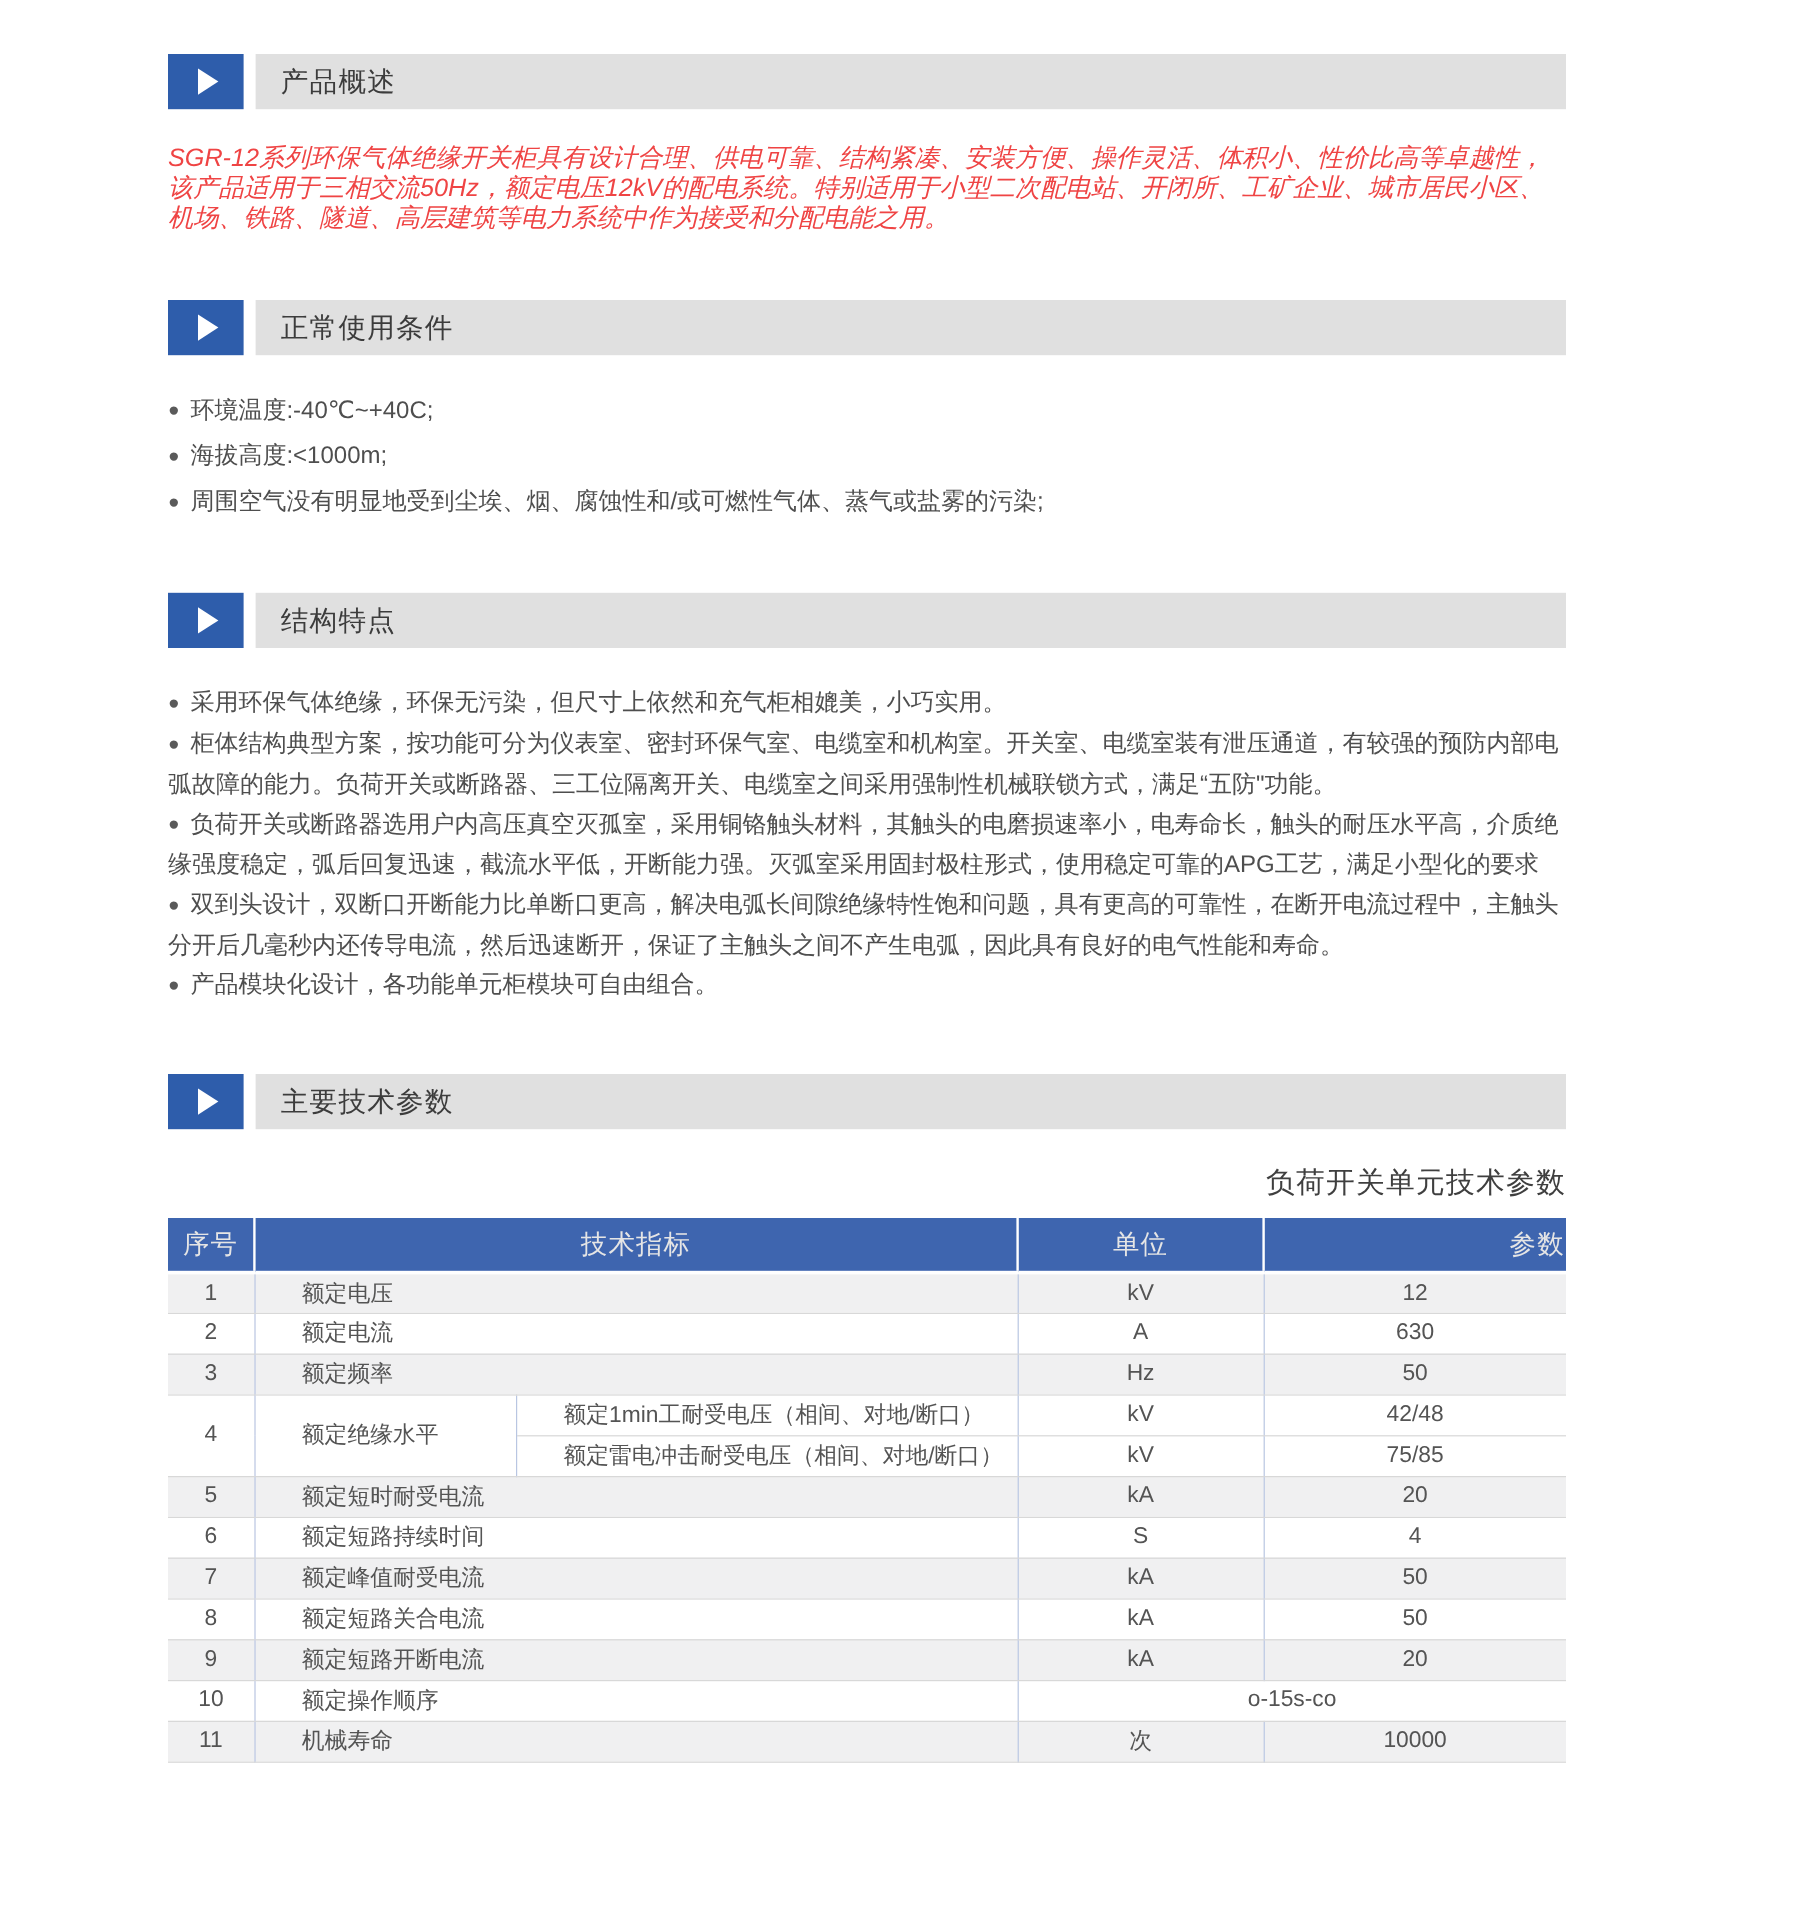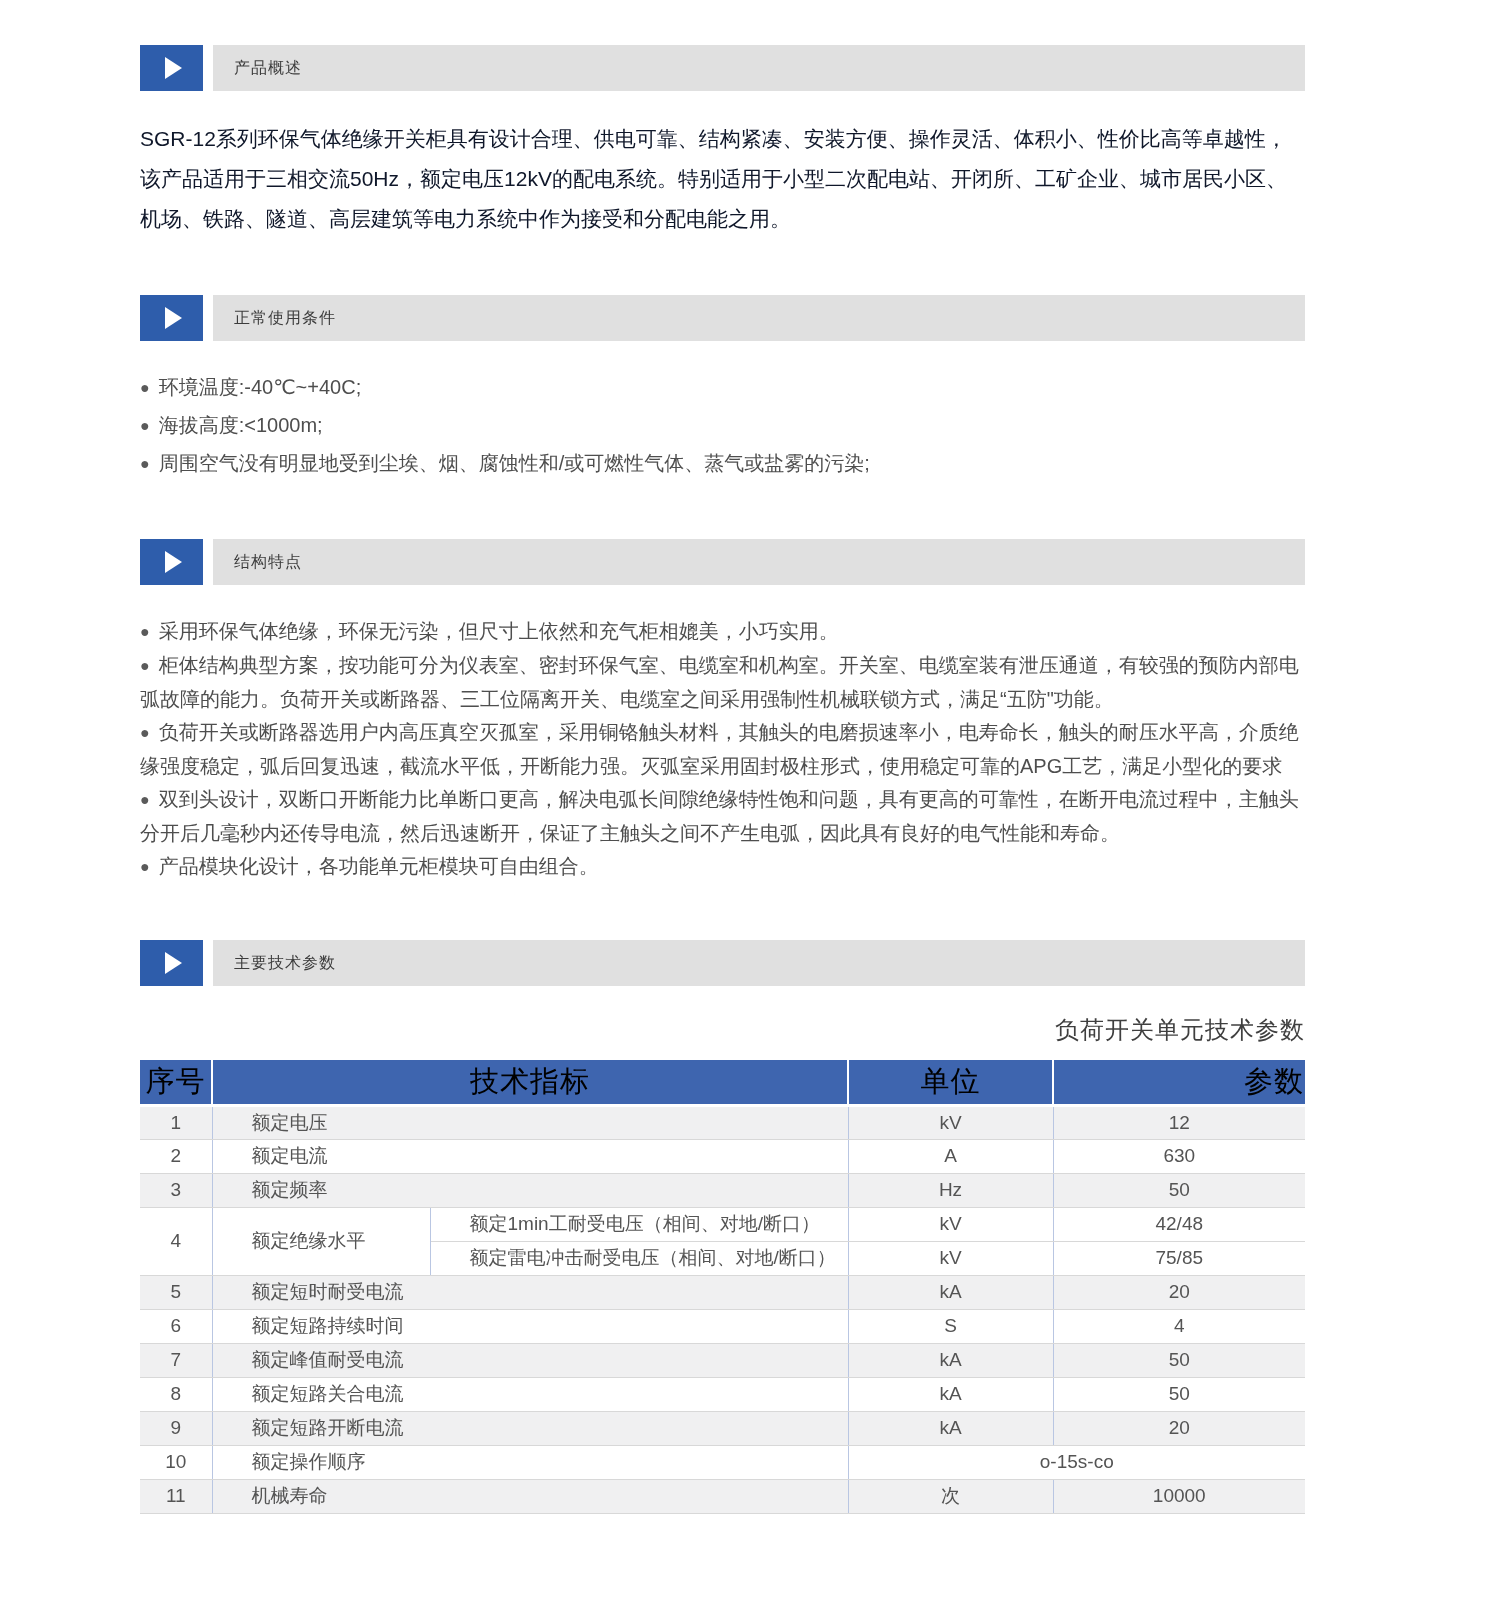--- a/index.html
+++ b/index.html
@@ -32,33 +32,34 @@
     border-left: 17px solid #ffffff;
     border-top: 11px solid transparent;
     border-bottom: 11px solid transparent;
     margin-left: 4px;
   }
   .bar {
     flex: 1;
     background: #e0e0e0;
     display: flex; align-items: center;
     padding-left: 21px;
-    font-size: 16px;
+    font-size: 23px;
     color: #3c3c3c;
     letter-spacing: 1px;
   }
 
   section { margin-top: 56px; }
   section:first-of-type { margin-top: 0; }
 
   .para {
     margin: 28px 0 0 0;
     font-size: 21px;
-    line-height: 40px;
-    color: #0f172a;
+    line-height: 25px;
+    color: #ef4444;
+    font-style: italic;
   }
 
   .bullet-list { margin-top: 28px; }
   .bullet-item {
     font-size: 20px;
     line-height: 36px;
     color: #4e4e4e;
   }
   .feature-list { margin-top: 30px; }
   .feature-item {
@@ -85,22 +86,22 @@
   
   table.params {
     margin-top: 14px;
     width: 1165px;
     border-collapse: collapse;
     table-layout: fixed;
   }
   table.params thead th {
     height: 45px;
     background: #3e65af;
-    color: #000000;
-    font-size: 29px;
+    color: #e5e5e5;
+    font-size: 22px;
     font-weight: 500;
     text-align: center;
     border-right: 2px solid #ffffff;
     border-bottom: 3px solid #ffffff;
     letter-spacing: 1px;
   }
   table.params thead th:last-child { border-right: none; text-align: right; }
   table.params tbody td {
     height: 34px;
     font-size: 19px;

